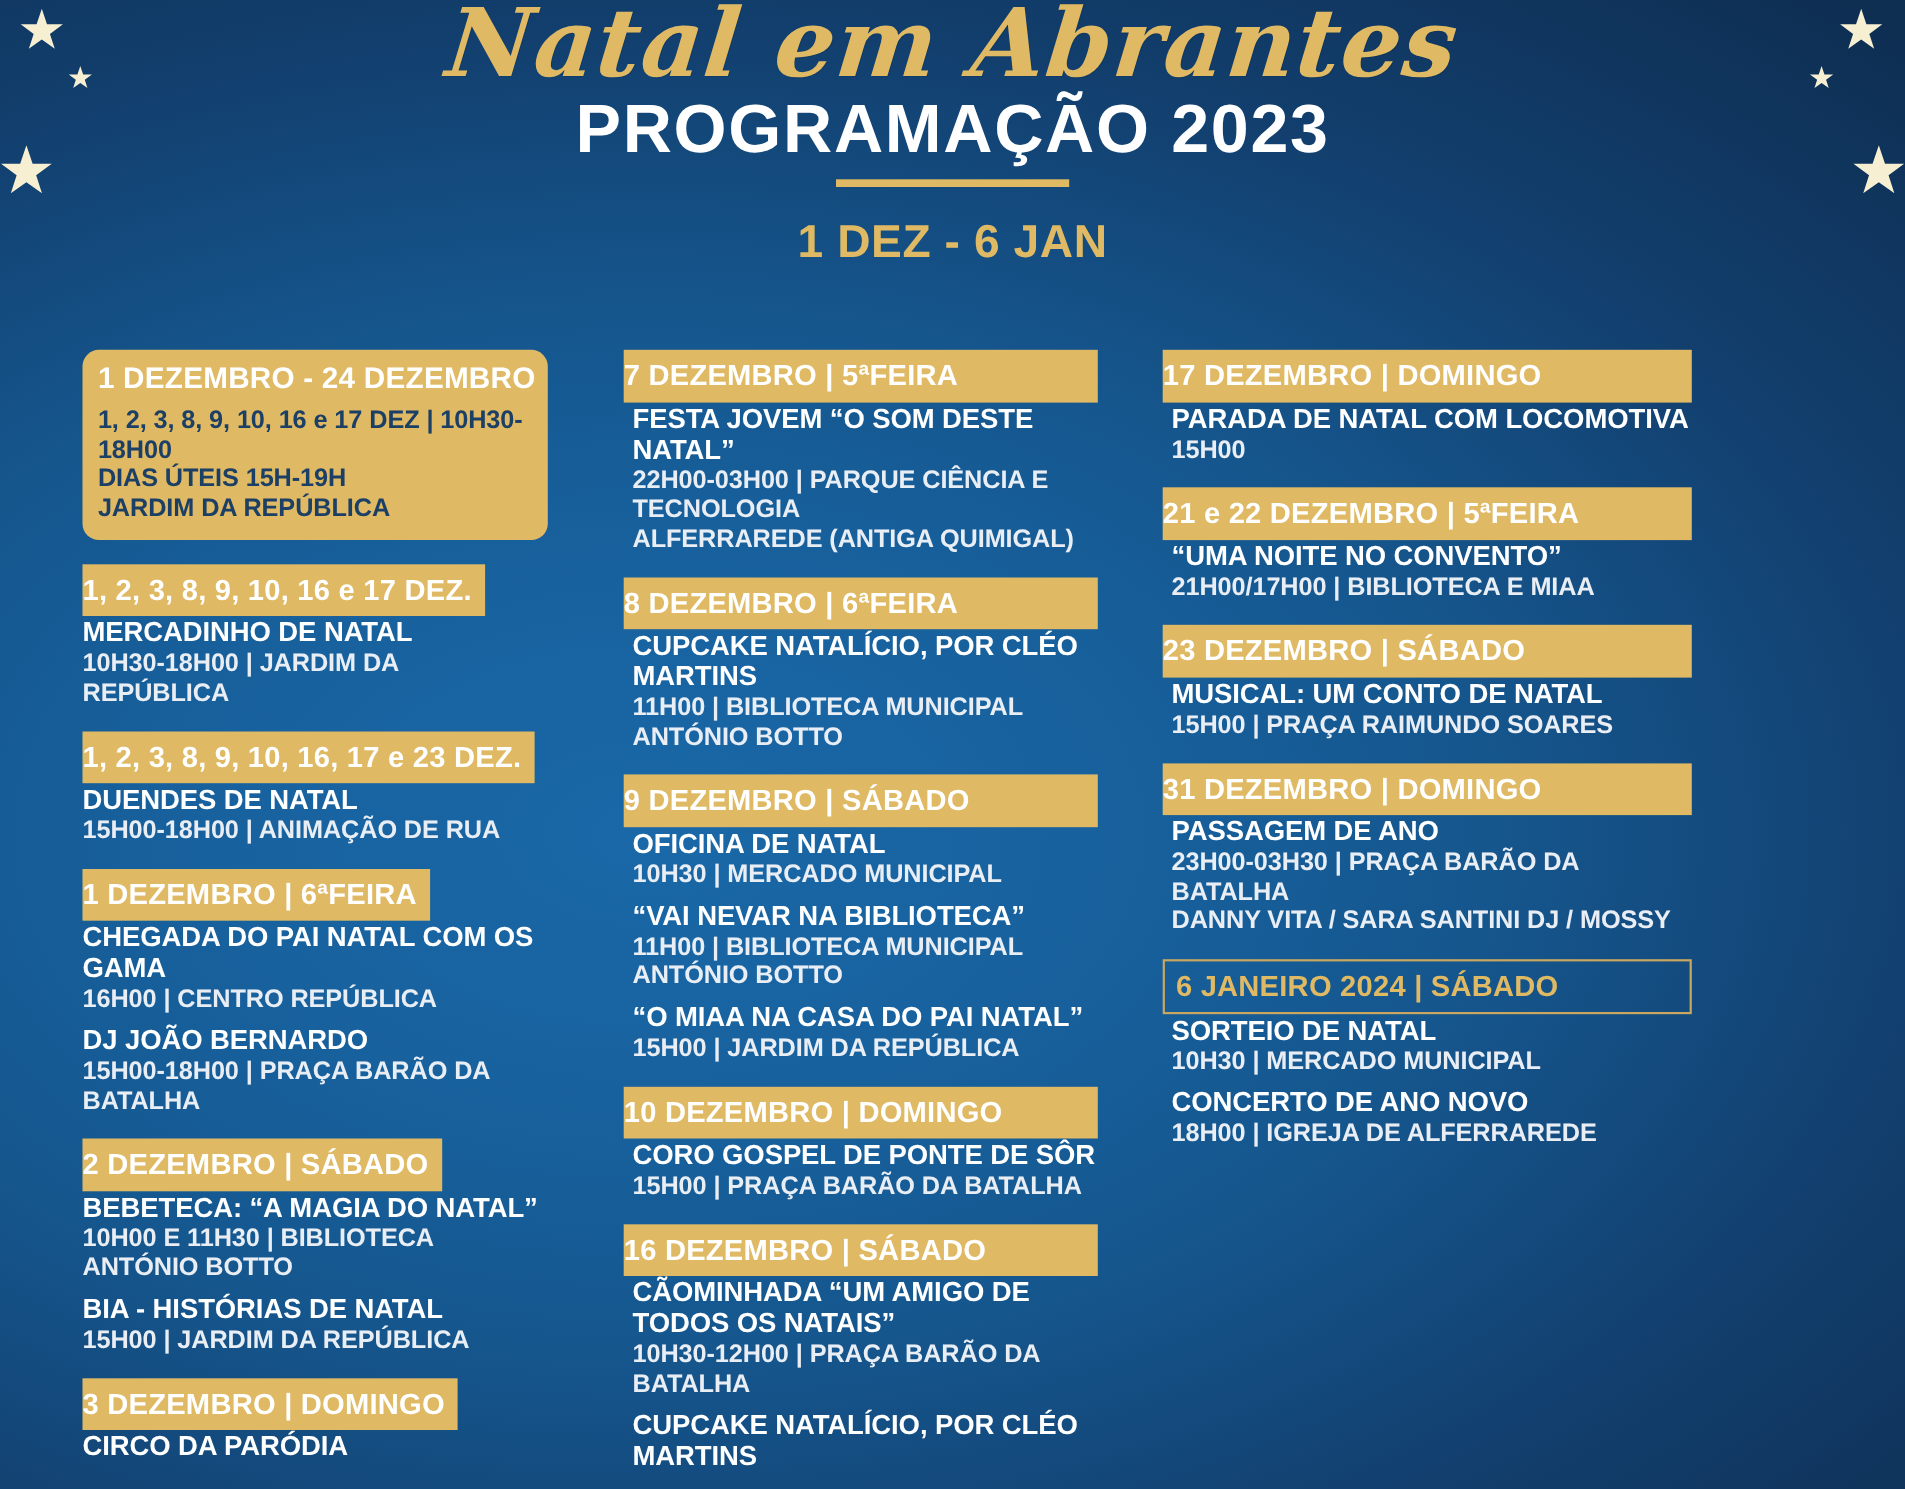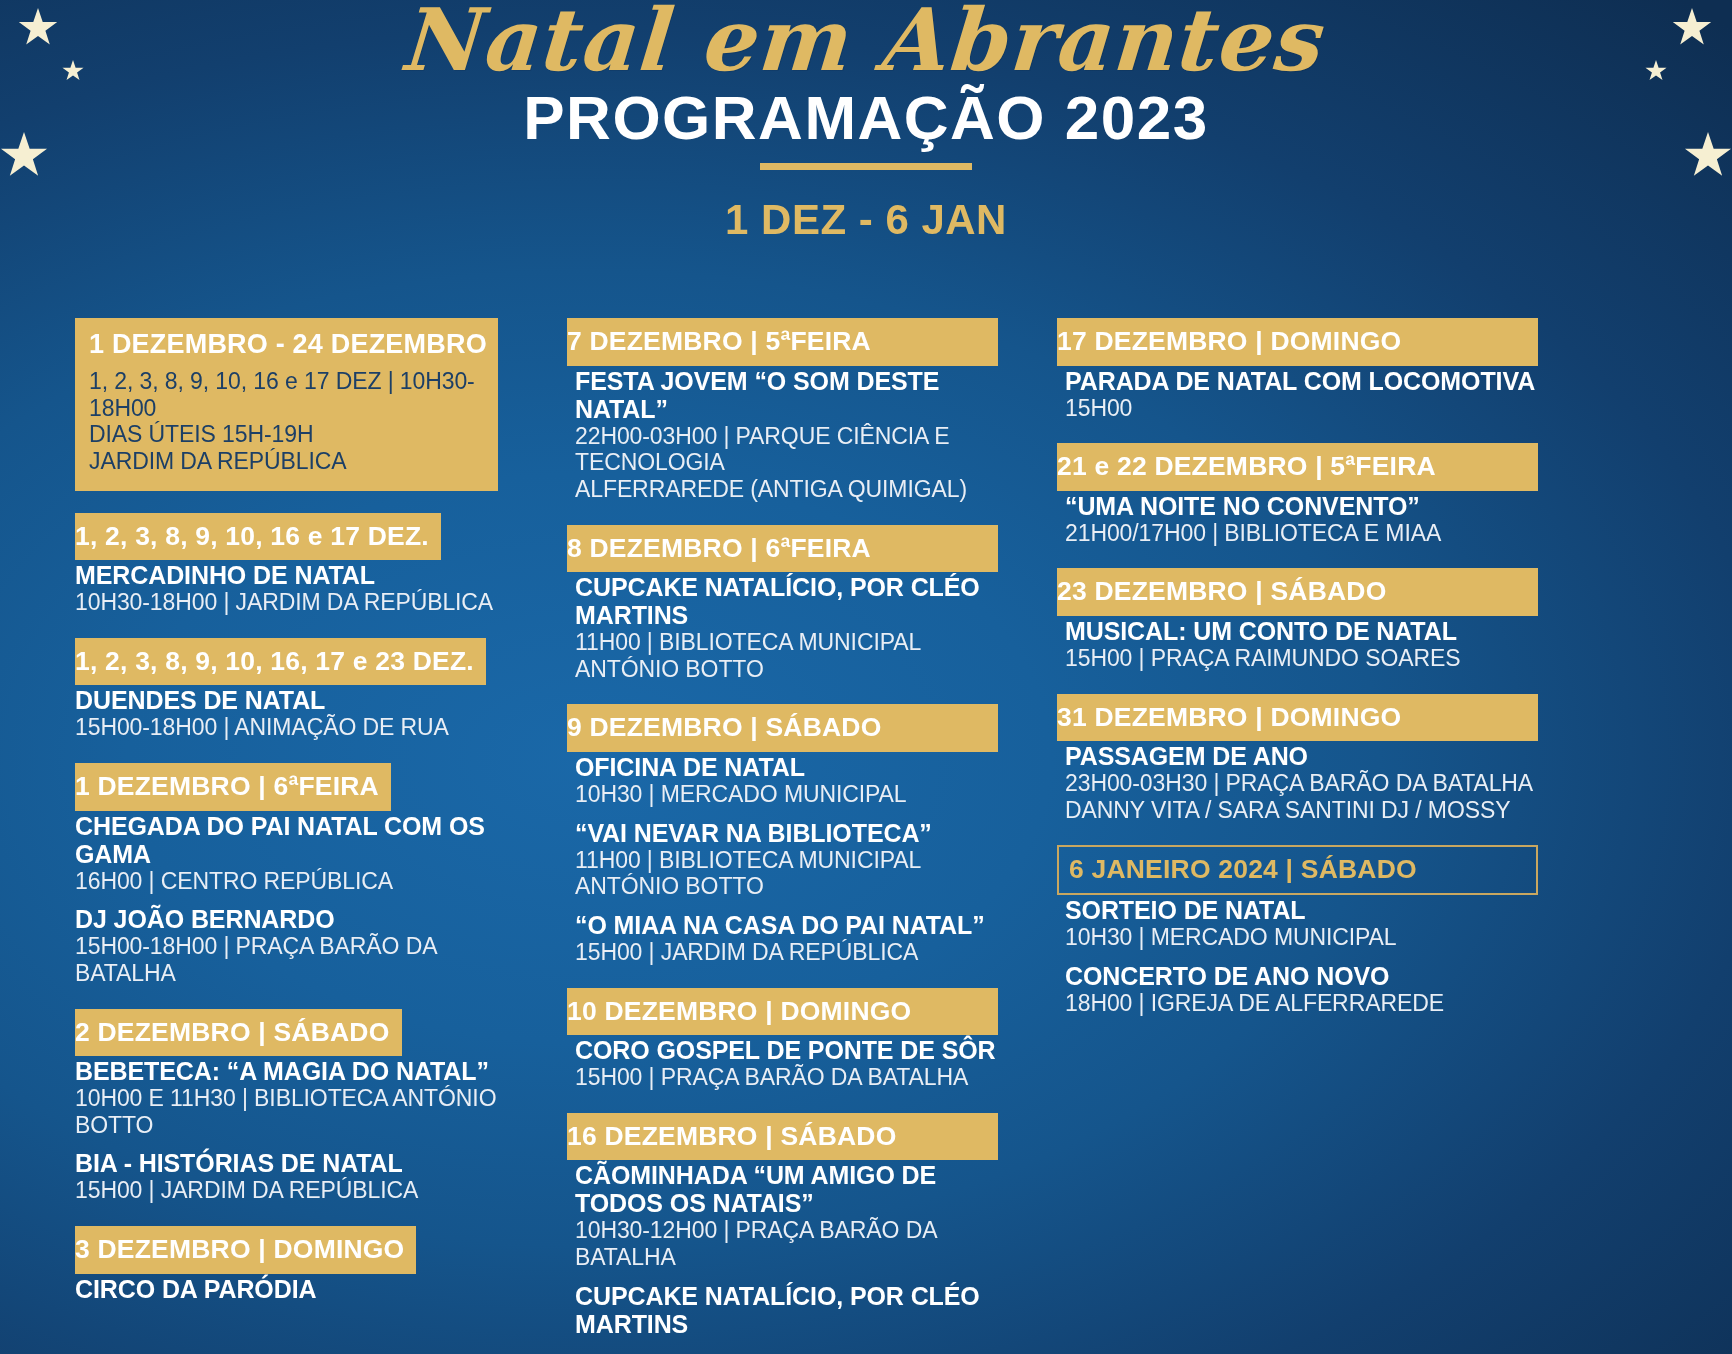--- a/index.html
+++ b/index.html
@@ -119,30 +119,31 @@
   .ev:last-child { margin-bottom: 0; }
   .ev-title {
     color: #ffffff;
     font-weight: 700;
     font-size: 25px;
     line-height: 1.12;
     letter-spacing: -0.1px;
   }
   .ev-detail {
     color: #e9eef5;
-    font-weight: 400;
+    font-weight: 700;
     font-size: 23px;
     line-height: 1.16;
     letter-spacing: -0.1px;
   }
 
   
   .panel-gold {
     background: #dfb963;
     padding: 13px 14px 16px 14px;
+    border-radius: 15px;
   }
   .panel-gold .dayhead {
     background: transparent;
     padding: 0 0 10px 0;
     font-size: 27px;
   }
   .panel-gold .ev-title { color: #143a63; }
   .panel-gold .ev-detail { color: #1c3f66; }
   .panel-gold .events { padding-top: 0; }
 </style>

